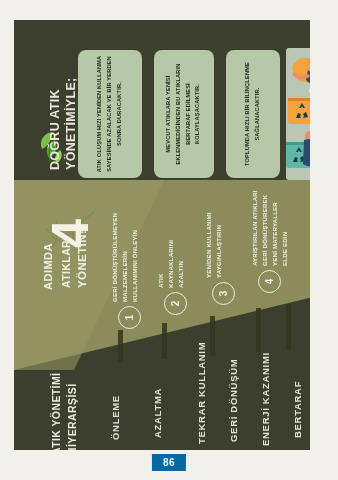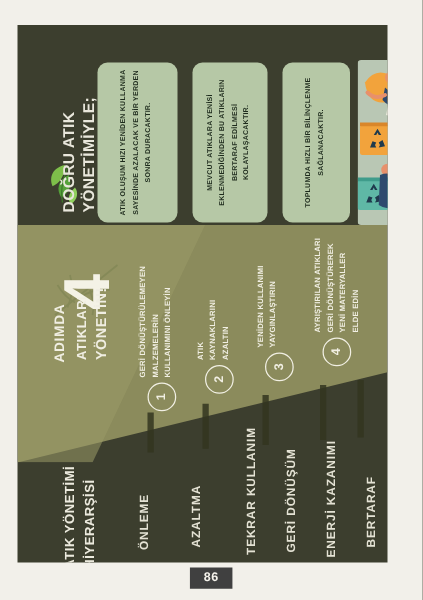--- a/index.html
+++ b/index.html
@@ -203,21 +203,21 @@
     transform-origin:0 0;
     transform:rotate(-90deg);
     white-space:nowrap;
   }
 
   
   #page-number-badge{
     position:absolute;
     left:50%;top:454px;
     transform:translateX(-50%);
-    background:#404040;
+    background:#0369a1;
     color:#f6f3ec;
     font-size:10px;
     font-weight:bold;
     padding:3px 11px;
     letter-spacing:.5px;
   }
 </style>
 </head>
 <body>
 

